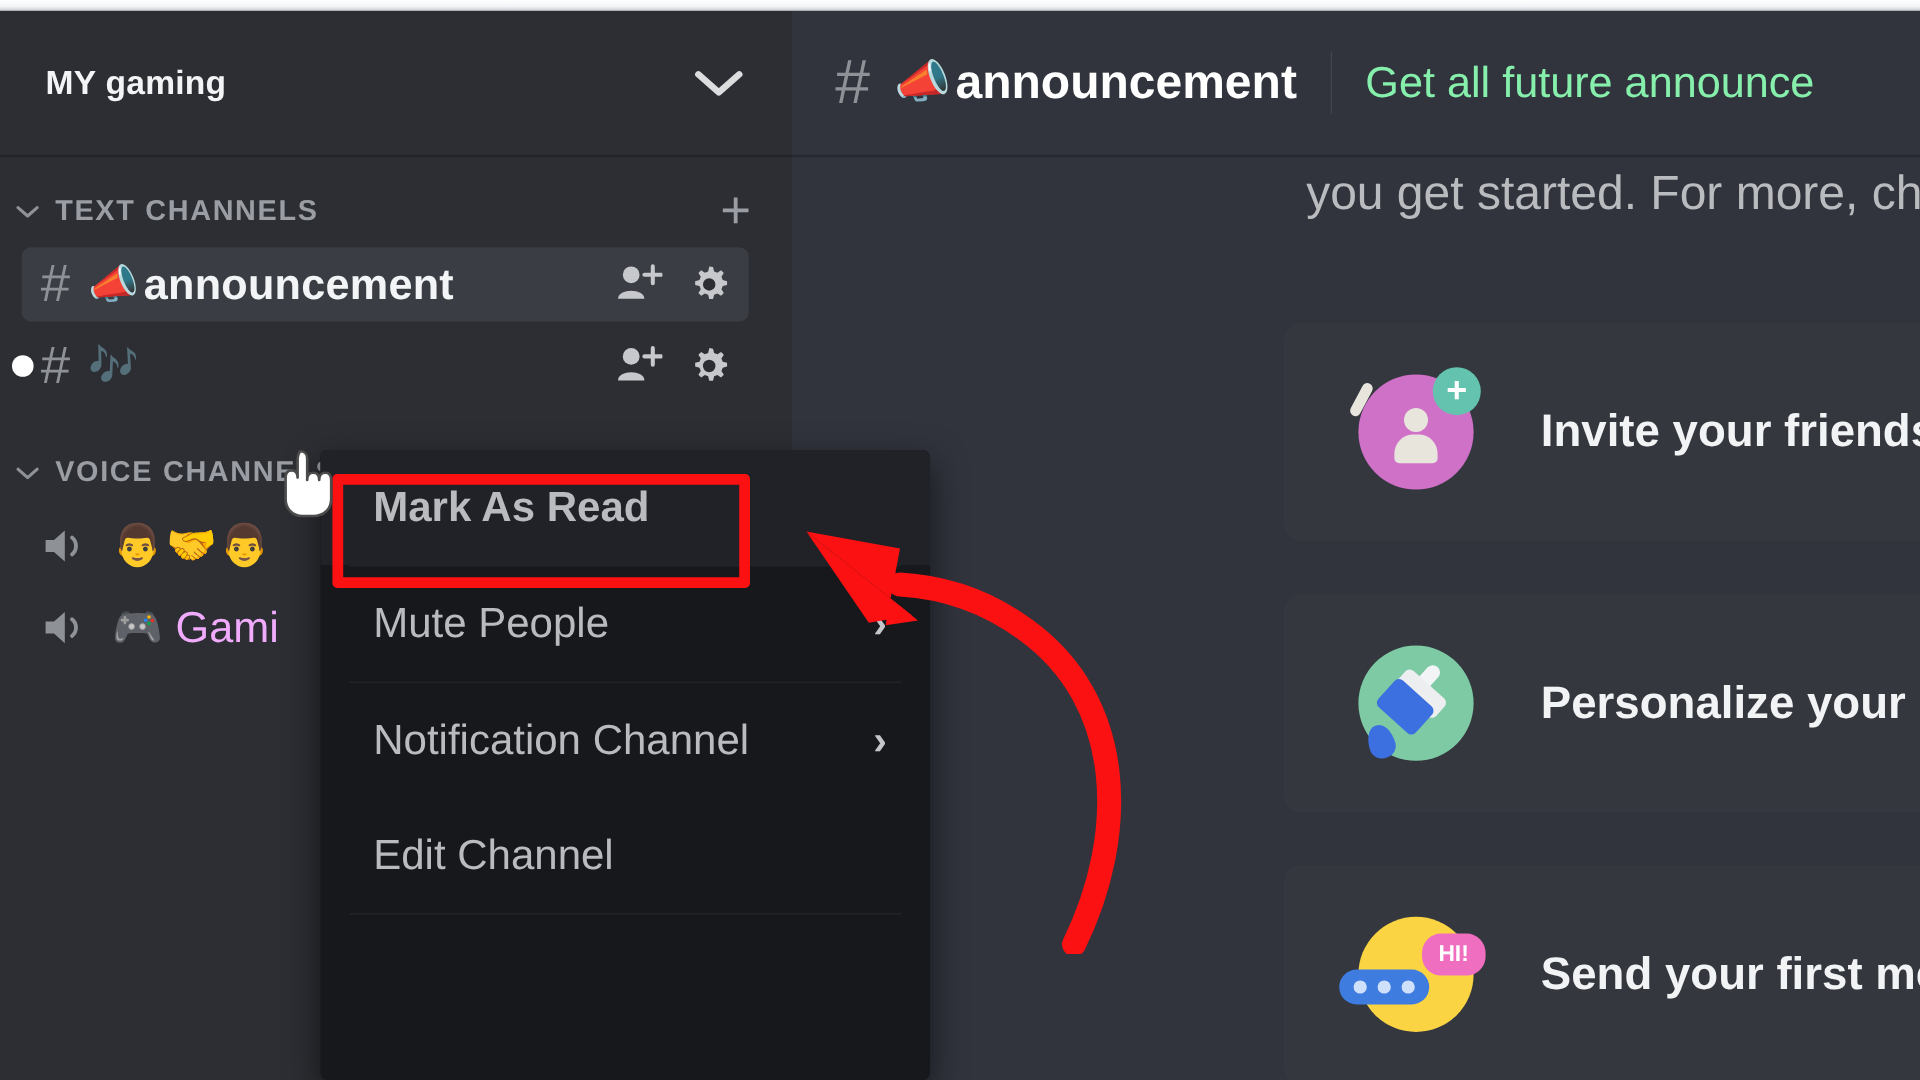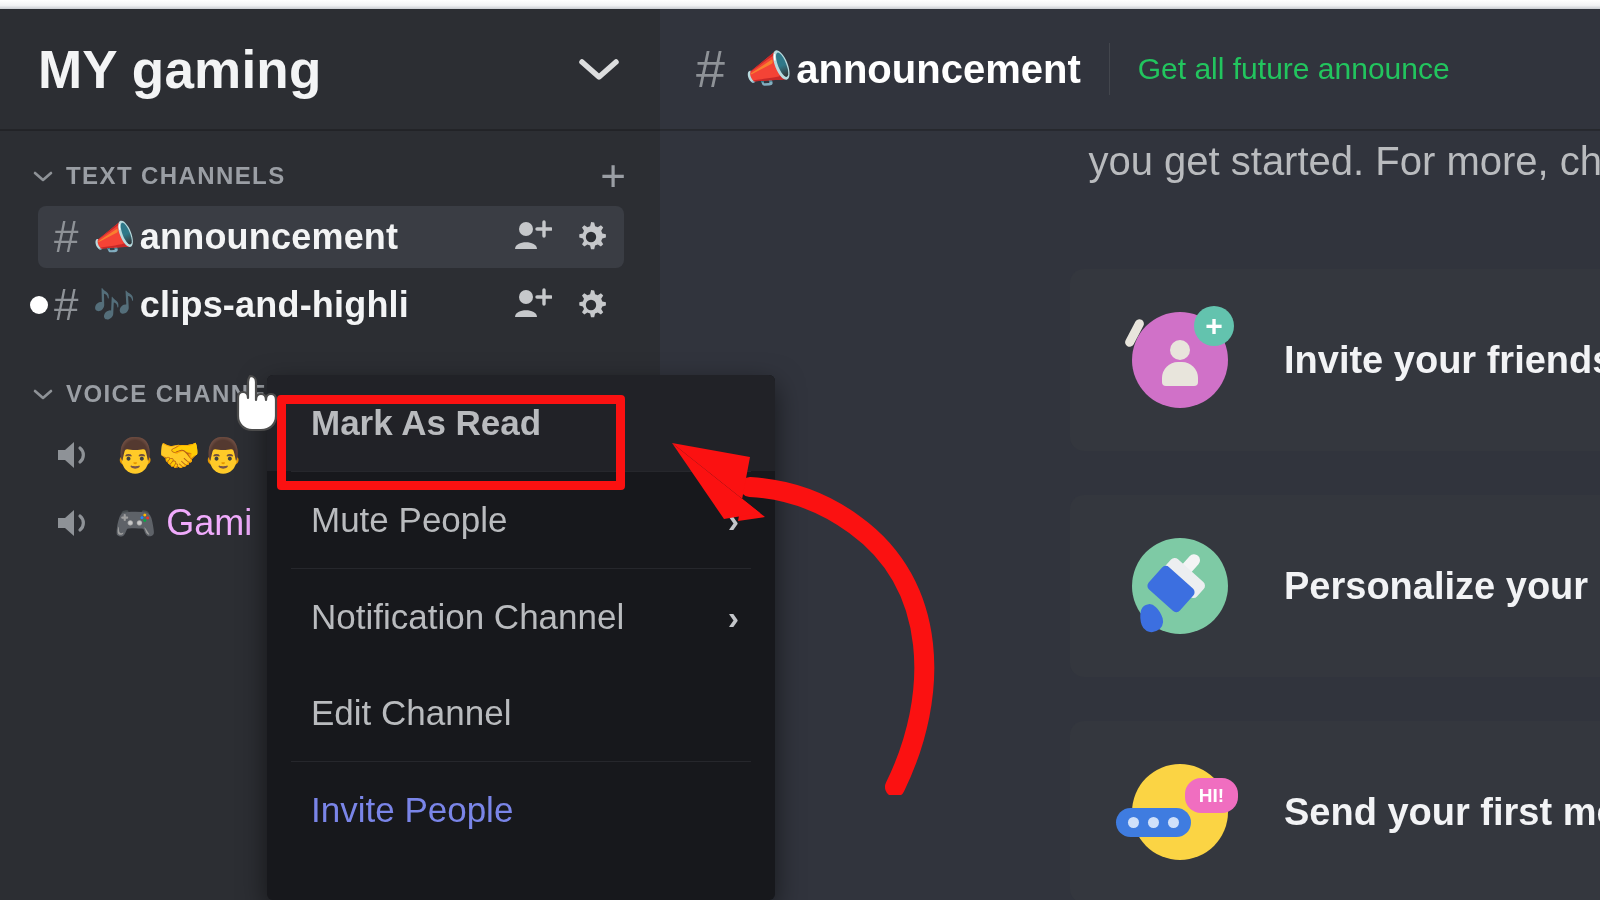--- a/index.html
+++ b/index.html
@@ -26,26 +26,26 @@
   }
   .server-header{
     position:relative;
     height:121px;
     display:flex; align-items:center; justify-content:space-between;
     padding:0 38px 0 38px;
     border-bottom:1px solid #232428;
     box-shadow:0 1px 0 rgba(0,0,0,.22);
   }
   .server-name{
-    color:#f3f4f5; font-size:53px; font-weight:bold; letter-spacing:.2px;
+    color:#f3f4f5; font-size:28px; font-weight:bold; letter-spacing:.2px;
     white-space:nowrap;
   }
   .server-chevron{ color:#dcddde; display:flex; align-items:center; }
 
-  .channel-scroll{ position:relative; padding-top:22px;padding-left:20px; }
+  .channel-scroll{ position:relative; padding-top:22px; }
 
   .cat-row{
     display:flex; align-items:center; justify-content:space-between;
     padding:0 34px 0 10px; height:48px;
   }
   .cat-left{ display:flex; align-items:center; gap:10px; }
   .cat-caret{ color:#8e9297; display:flex; align-items:center; width:26px; justify-content:center;}
   .cat-label{
     color:#9a9ea4; font-size:24px; font-weight:bold;
     letter-spacing:1.4px; text-transform:uppercase; white-space:nowrap;
@@ -103,21 +103,21 @@
     margin-right:22px; letter-spacing:-2px;
   }
   .chan-header .hemoji{ font-size:38px; margin-right:4px; line-height:1; }
   .chan-header .hname{
     color:#ffffff; font-size:40px; font-weight:bold; white-space:nowrap;
   }
   .hdr-divider{
     width:1px; height:52px; background:#43464d; margin:0 28px;
   }
   .hdr-topic{
-    color:#22c55e; font-size:30px; white-space:nowrap; overflow:hidden;
+    color:#86efac; font-size:36px; white-space:nowrap; overflow:hidden;
   }
 
   .topic-line2{
     position:absolute; left:2px; top:130px; width:940px;
     text-align:right; padding-right:0;
     color:#b9bbbe; font-size:40px; white-space:nowrap;
   }
 
   
   .cards{
@@ -282,21 +282,20 @@
             <circle cx="19" cy="19" r="5.2" fill="#2c2e33"></circle>
           </svg>
         </span>
       </span>
     </div>
 
     <div class="chan">
       <span class="unread-dot"></span>
       <span class="hash">#</span>
       <span class="cemoji">🎶</span>
-      <span class="cname">clips-and-highli</span>
       <span class="chan-actions">
         <span>
           <svg width="40" height="36" viewBox="0 0 40 36">
             <circle cx="14" cy="10" r="7" fill="#c6c8cb"></circle>
             <path d="M3 30 C3 21 25 21 25 30 Z" fill="#c6c8cb"></path>
             <path d="M32 3 V17 M25 10 H39" stroke="#c6c8cb" stroke-width="3.4" stroke-linecap="round"></path>
           </svg>
         </span>
         <span>
           <svg width="38" height="38" viewBox="0 0 38 38">
@@ -412,23 +411,20 @@
   <div class="ctx-item">
     <span>Notification Channel</span>
     <span class="chev">›</span>
   </div>
 
   <div class="ctx-item">
     <span>Edit Channel</span>
   </div>
   <div class="ctx-sep"></div>
 
-  <div class="ctx-item link">
-    <span>Invite People</span>
-  </div>
 
 </div>
 
 <div class="anno-box"></div>
 
 <div class="anno-arrow">
   <svg width="330" height="400" viewBox="0 0 330 400">
     <path d="M275 392 C320 300 318 190 235 130 C200 104 165 94 130 92" fill="none" stroke="#fb1111" stroke-width="20" stroke-linecap="round"></path>
     <path d="M52 48 L145 122 L118 126 L130 62 Z" fill="#fb1111"></path>
     <path d="M52 48 L140 118 L104 124 Z" fill="#fb1111"></path>

